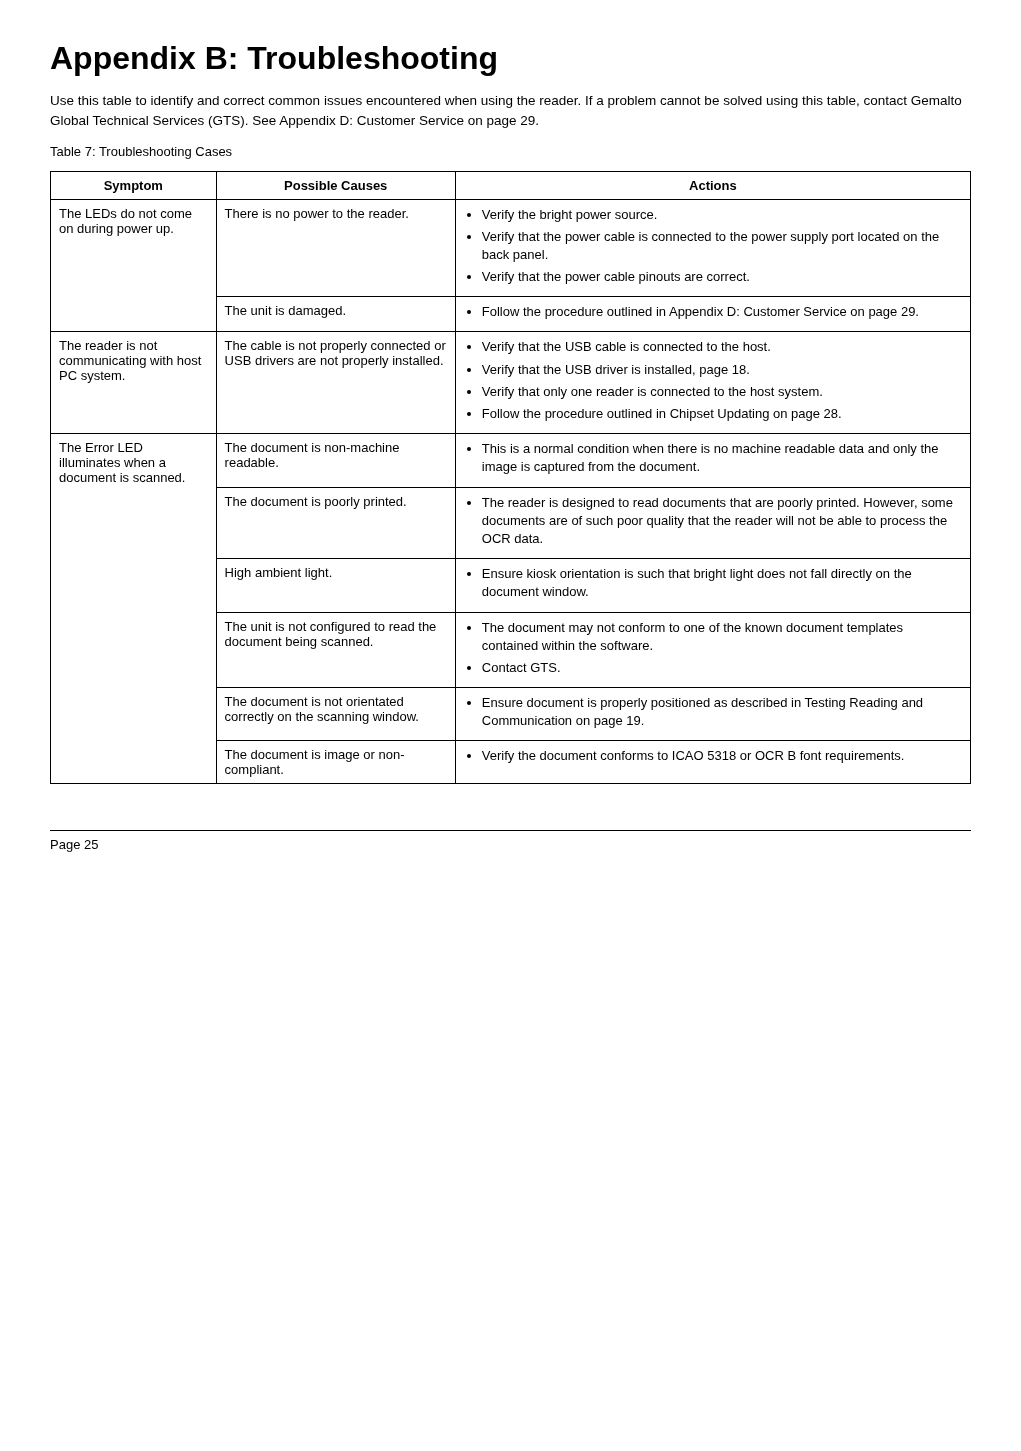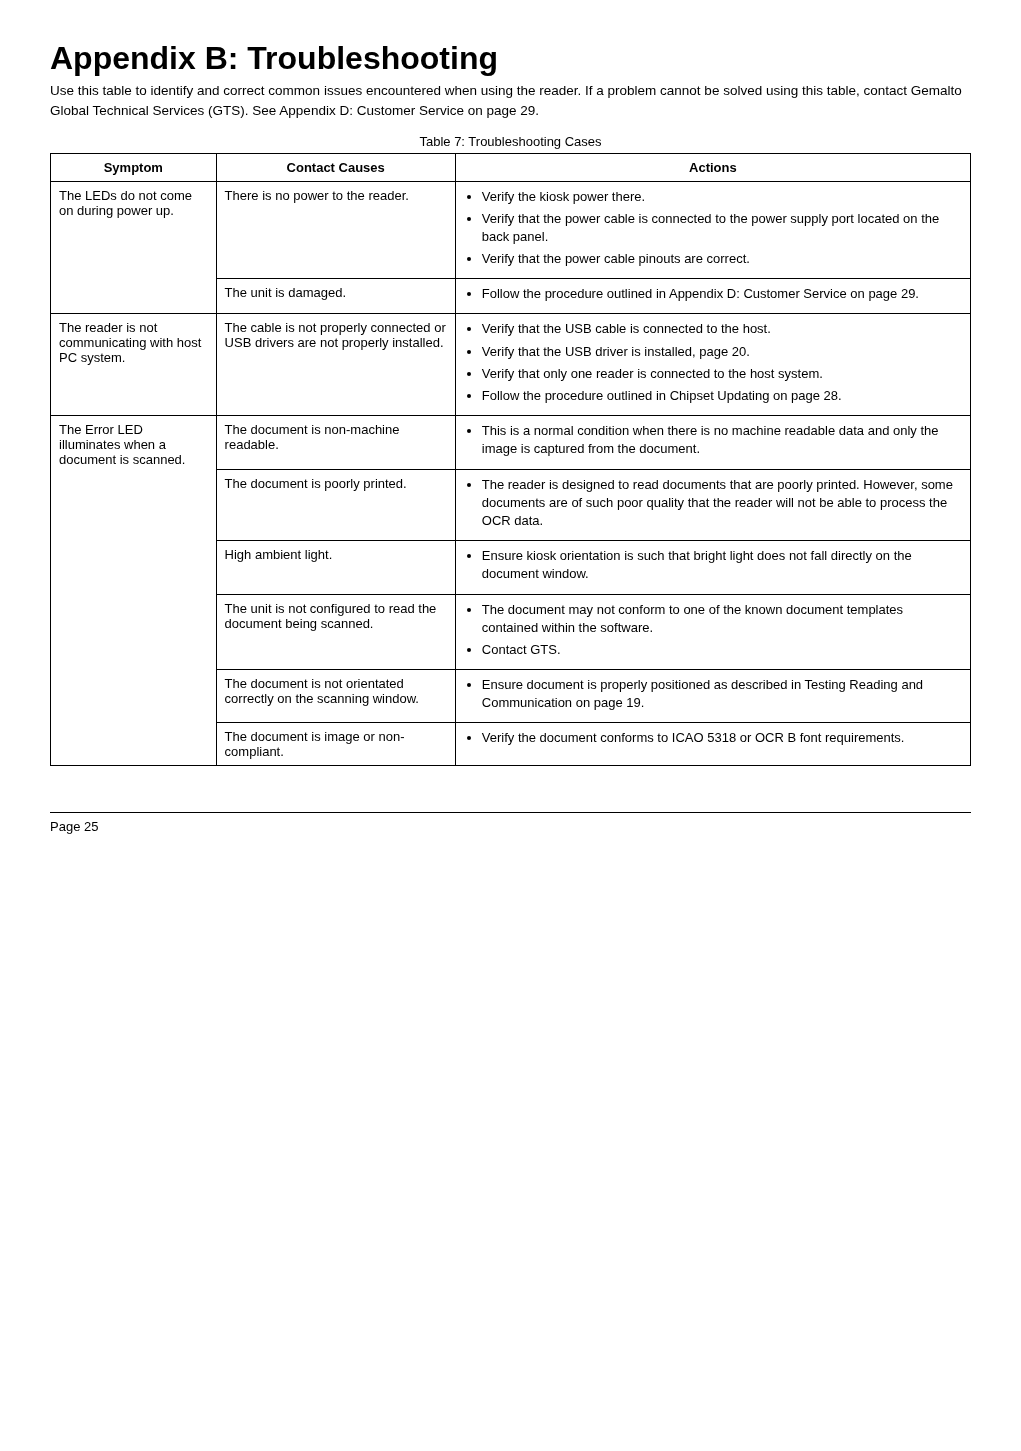--- a/index.html
+++ b/index.html
@@ -8,31 +8,30 @@
       font-size: 13px;
       color: #000;
       background: #fff;
       padding: 40px 50px 30px 50px;
       width: 1021px;
       min-height: 1451px;
     }
     h1 {
       font-size: 32px;
       font-weight: bold;
-      margin-bottom: 4px;
+      margin-bottom: 14px;
     }
     .intro {
       font-size: 13.5px;
       margin-bottom: 12px;
       line-height: 1.5;
     }
     .table-caption {
-      text-align: center;
       font-size: 13px;
-      margin-bottom: 4px;
+      margin-bottom: 12px;
     }
     table {
       width: 100%;
       border-collapse: collapse;
       font-size: 13px;
     }
     table th, table td {
       border: 1px solid #000;
       padding: 6px 8px;
       vertical-align: top;
@@ -64,51 +63,51 @@
 <body>
 
 <h1>Appendix B: Troubleshooting</h1>
 <p class="intro">Use this table to identify and correct common issues encountered when using the reader. If a problem cannot be solved using this table, contact Gemalto Global Technical Services (GTS). See Appendix D: Customer Service on page 29.</p>
 <p class="table-caption">Table 7: Troubleshooting Cases</p>
 
 <table>
   <thead>
     <tr>
       <th class="col-symptom">Symptom</th>
-      <th class="col-causes">Contact Causes</th>
+      <th class="col-causes">Possible Causes</th>
       <th class="col-actions">Actions</th>
     </tr>
   </thead>
   <tbody id="table-body">
   <tr>
         <td rowspan="2">The LEDs do not come on during power up.</td>
         <td>There is no power to the reader.</td>
         <td>
           <ul>
-            <li>Verify the kiosk power there.</li>
+            <li>Verify the bright power source.</li>
             <li>Verify that the power cable is connected to the power supply port located on the back panel.</li>
             <li>Verify that the power cable pinouts are correct.</li>
           </ul>
         </td>
       </tr>
       <tr>
         <td>The unit is damaged.</td>
         <td>
           <ul>
             <li>Follow the procedure outlined in Appendix D: Customer Service on page 29.</li>
           </ul>
         </td>
       </tr>
       <tr>
         <td rowspan="1">The reader is not communicating with host PC system.</td>
         <td>The cable is not properly connected or USB drivers are not properly installed.</td>
         <td>
           <ul>
             <li>Verify that the USB cable is connected to the host.</li>
-            <li>Verify that the USB driver is installed, page 20.</li>
+            <li>Verify that the USB driver is installed, page 18.</li>
             <li>Verify that only one reader is connected to the host system.</li>
             <li>Follow the procedure outlined in Chipset Updating on page 28.</li>
           </ul>
         </td>
       </tr>
       <tr>
         <td rowspan="6">The Error LED illuminates when a document is scanned.</td>
         <td>The document is non-machine readable.</td>
         <td>
           <ul>

